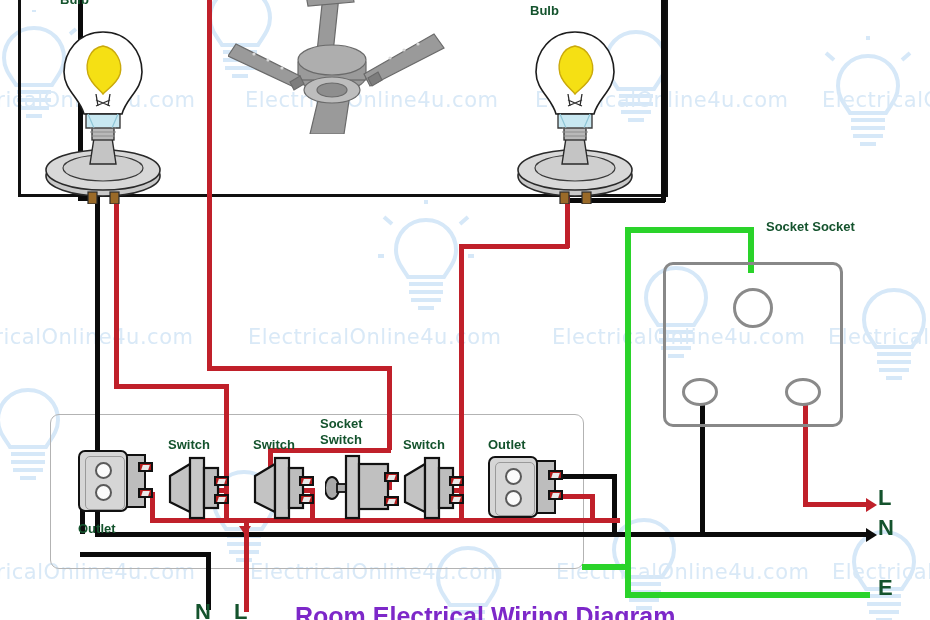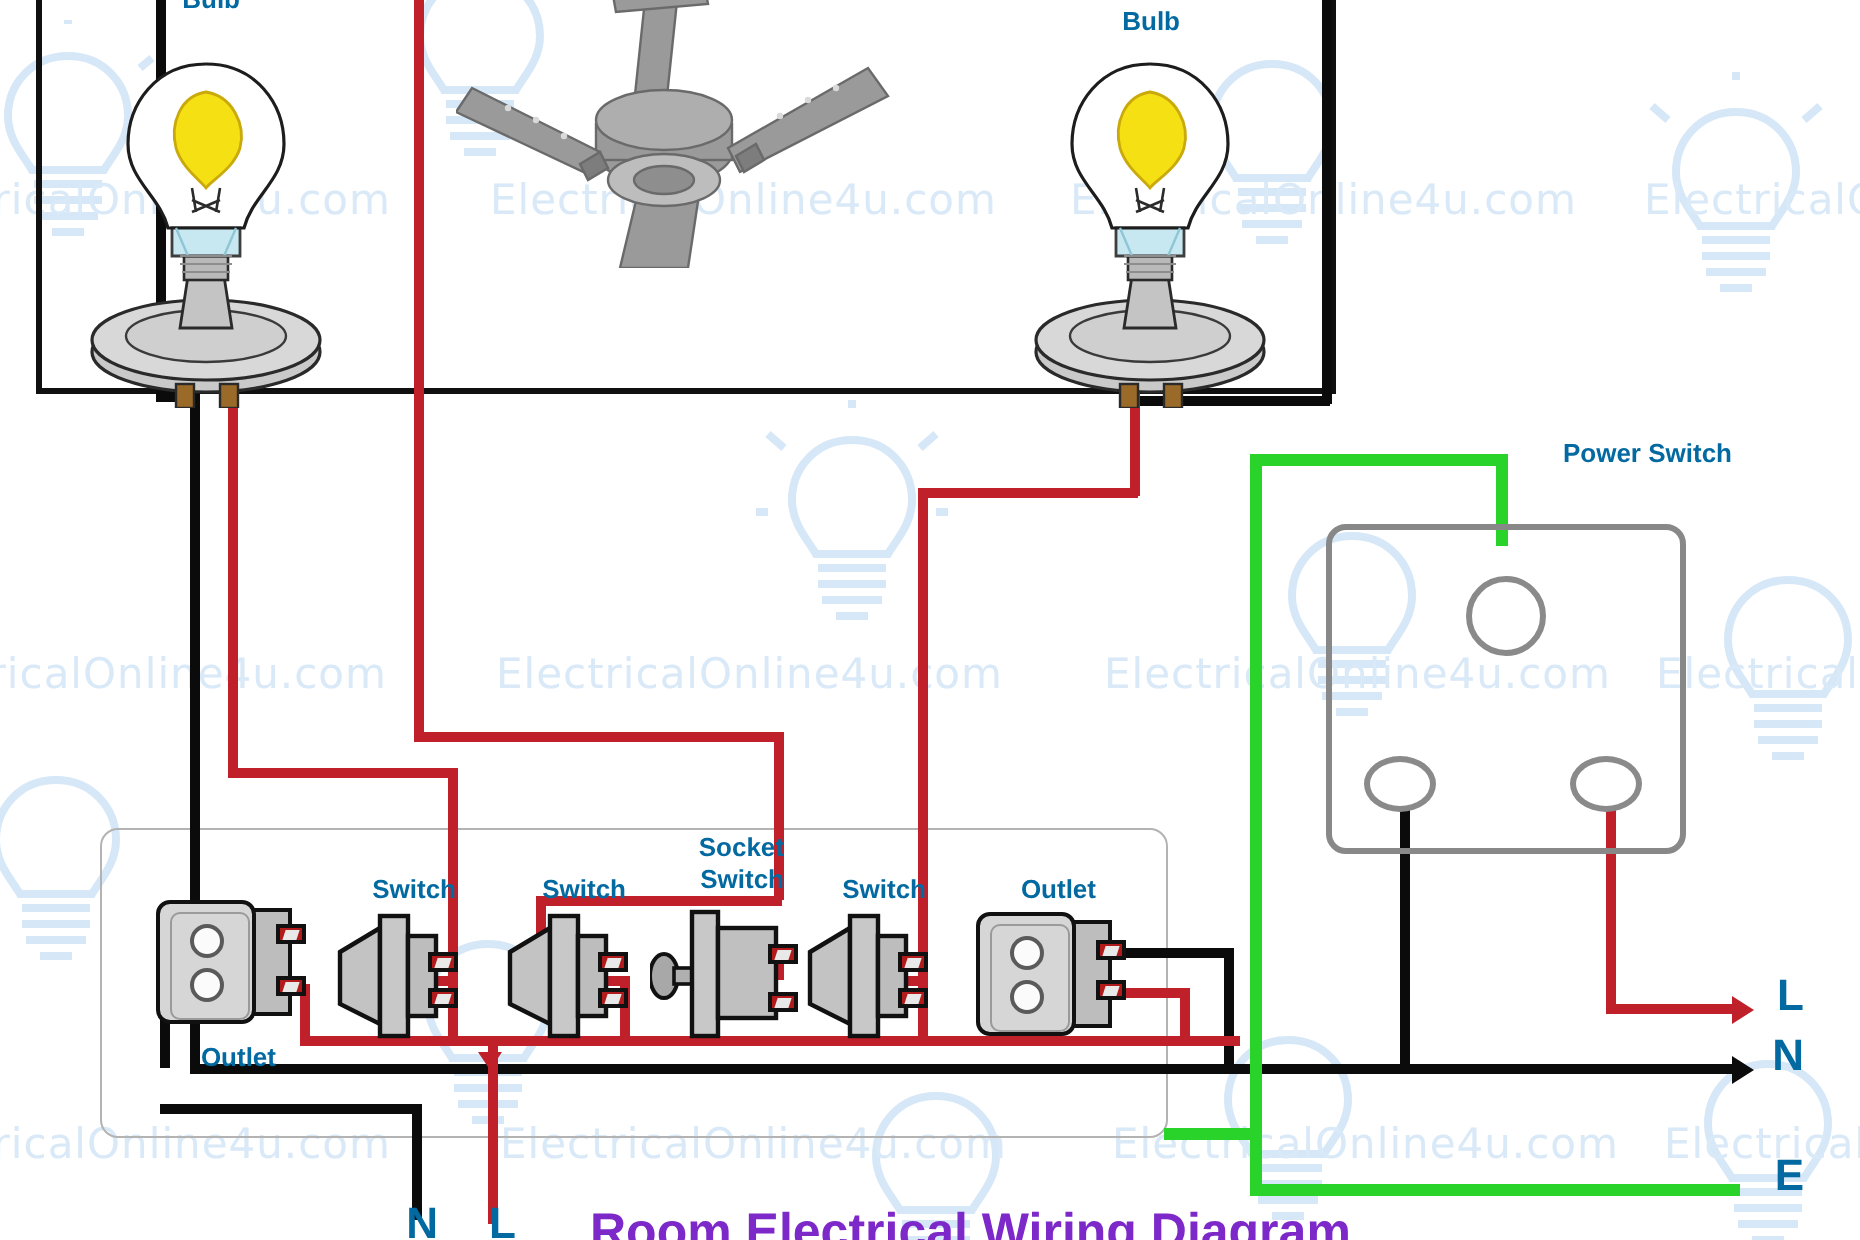--- a/index.html
+++ b/index.html
@@ -50,24 +50,24 @@
   .wv5 { width: 5px; }
   .wh6 { height: 6px; }
   .wv6 { width: 6px; }
 
   
   .lbl {
     position: absolute;
     z-index: 8;
     font-family: "Liberation Sans", sans-serif;
     font-weight: bold;
-    color: #0369a1;
+    color: #14532d;
     font-size: 13px;
     white-space: nowrap;
-    text-align: right;
+    text-align: left;
     line-height: 15px;
   }
   .lbl-big {
     font-size: 22px;
     font-weight: bold;
   }
   .title {
     position: absolute;
     z-index: 9;
     color: #7d28c9;
@@ -402,21 +402,21 @@
       <rect x="60" y="178" width="9" height="12" fill="#9a6a28" stroke="#2a2a2a" stroke-width="1.2"></rect>
       <rect x="82" y="178" width="9" height="12" fill="#9a6a28" stroke="#2a2a2a" stroke-width="1.2"></rect>
     </svg>
   </div>
   <div class="lbl" style="left:530px; top:3px; width:60px;">Bulb</div>
 
   <div class="socket-plate" style="left:663px; top:262px; width:180px; height:165px;"></div>
   <div class="socket-hole-e" style="left:733px; top:288px;"></div>
   <div class="socket-hole-p" style="left:682px; top:378px;"></div>
   <div class="socket-hole-p" style="left:785px; top:378px;"></div>
-  <div class="lbl" style="left:766px; top:219px; width:100px;">Power Switch</div>
+  <div class="lbl" style="left:766px; top:219px; width:100px;">Socket Socket</div>
 
   <div class="device" style="left:78px; top:450px; width:82px; height:68px;">
     <div class="outlet-side" style="left:42px; top:4px; width:26px; height:54px;"></div>
     <div class="outlet-body" style="left:0px; top:0px; width:50px; height:62px;">
       <div style="position:absolute;left:5px;top:4px;width:40px;height:54px;border:1.5px solid #9a9a9a;border-radius:5px;"></div>
     </div>
     <div class="outlet-hole" style="left:17px; top:12px;"></div>
     <div class="outlet-hole" style="left:17px; top:34px;"></div>
     <div class="term" style="left:60px; top:12px;">
         <div class="nub"></div>

